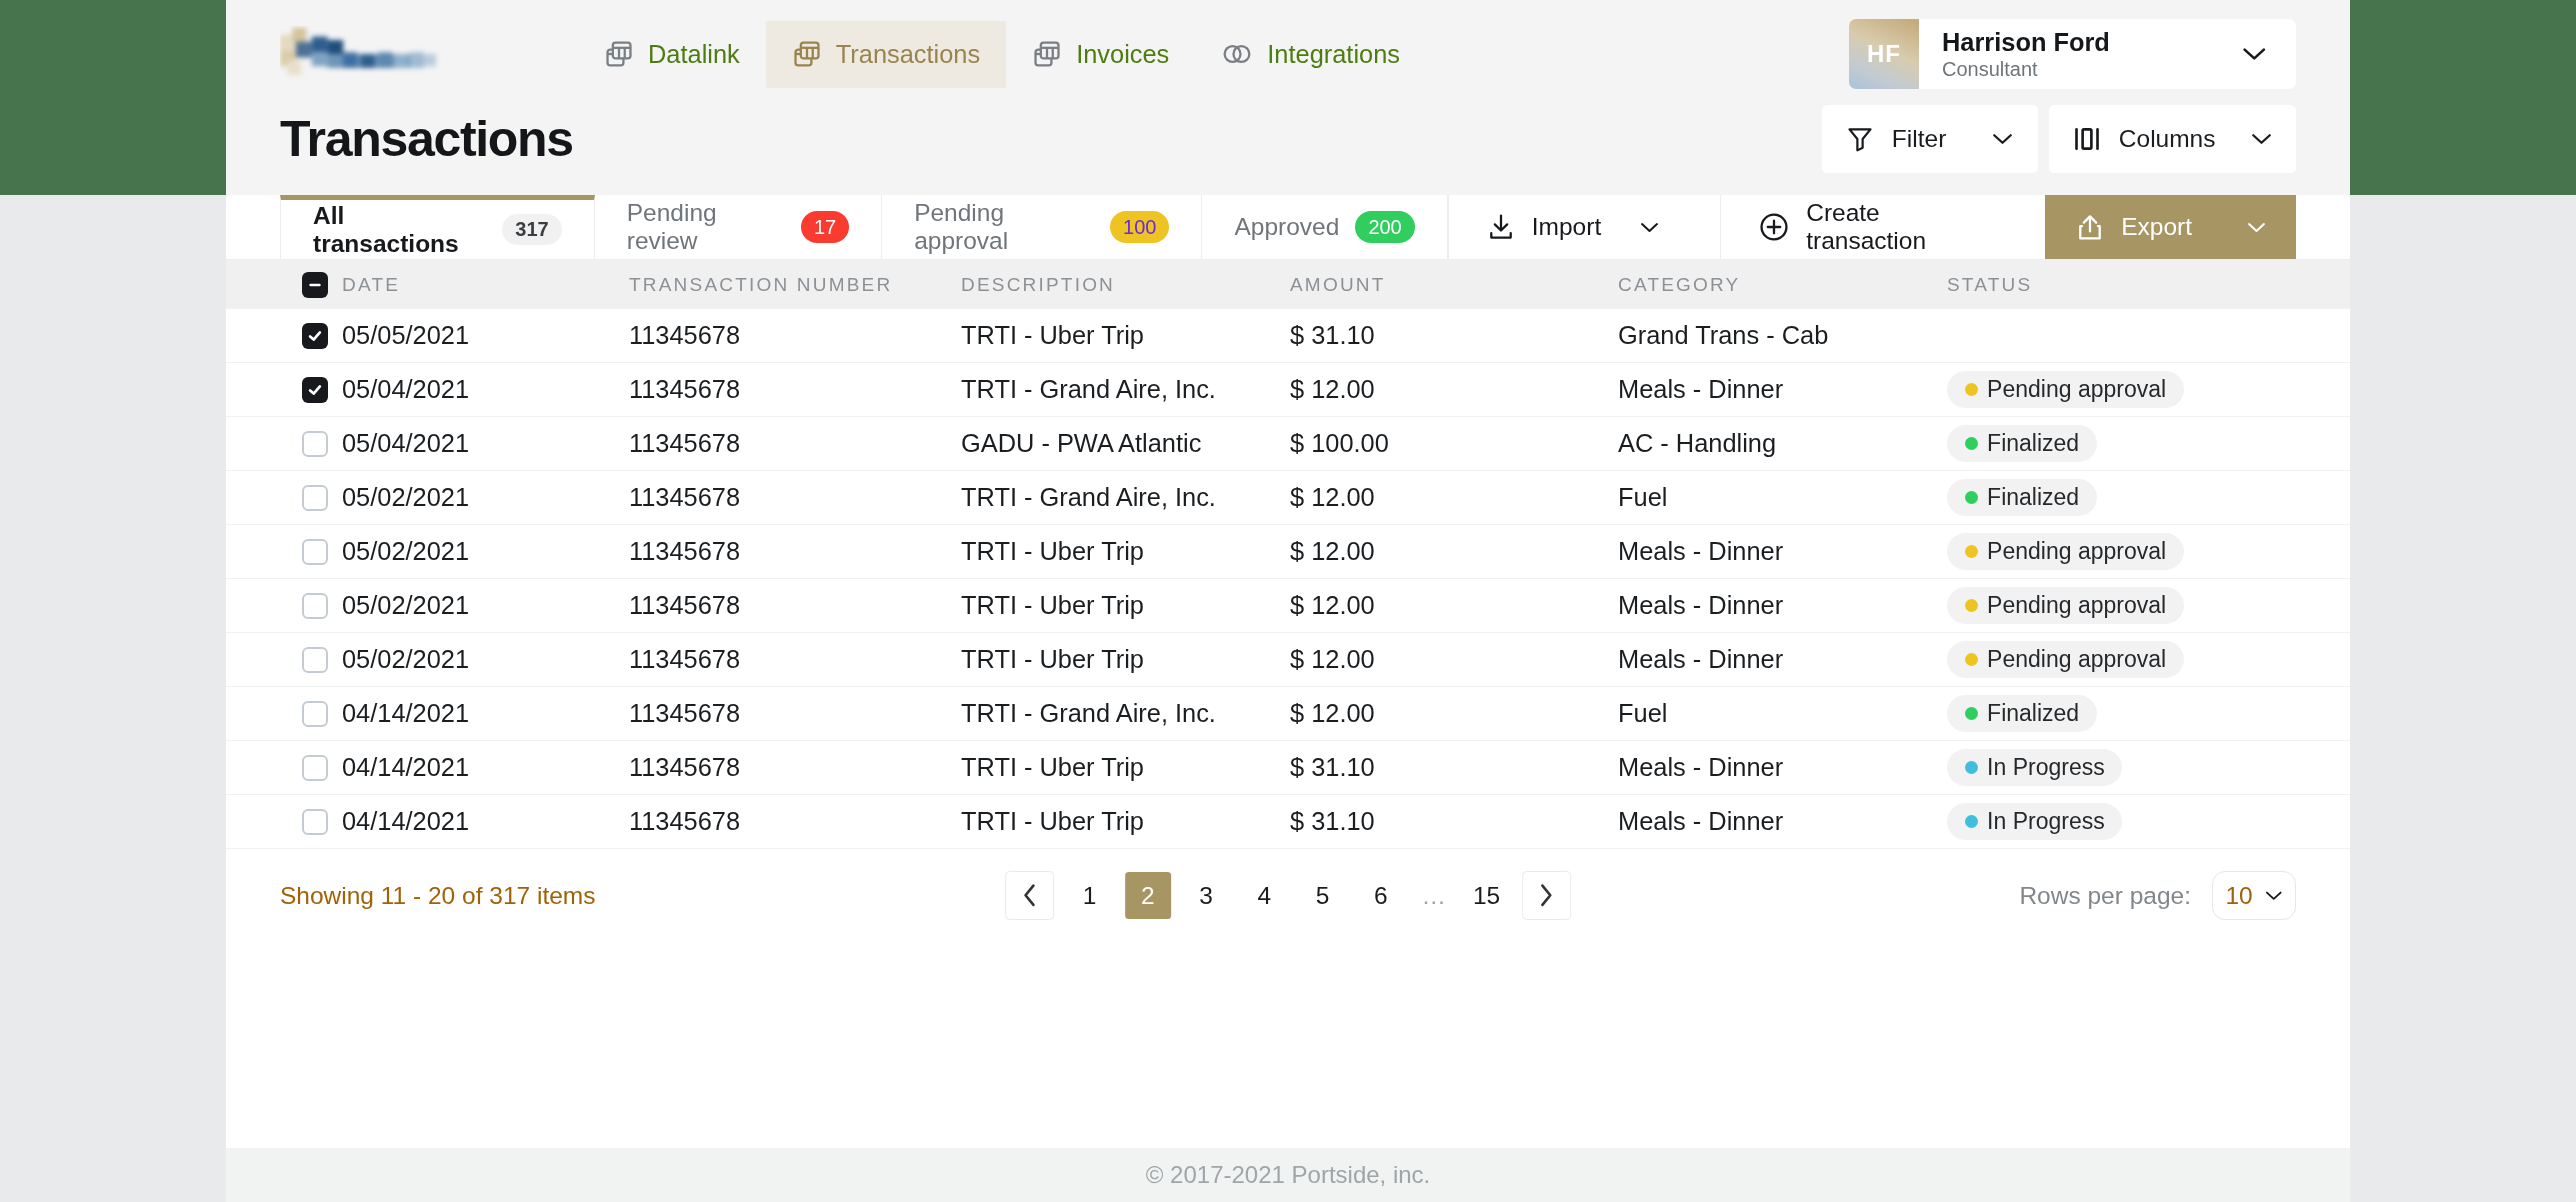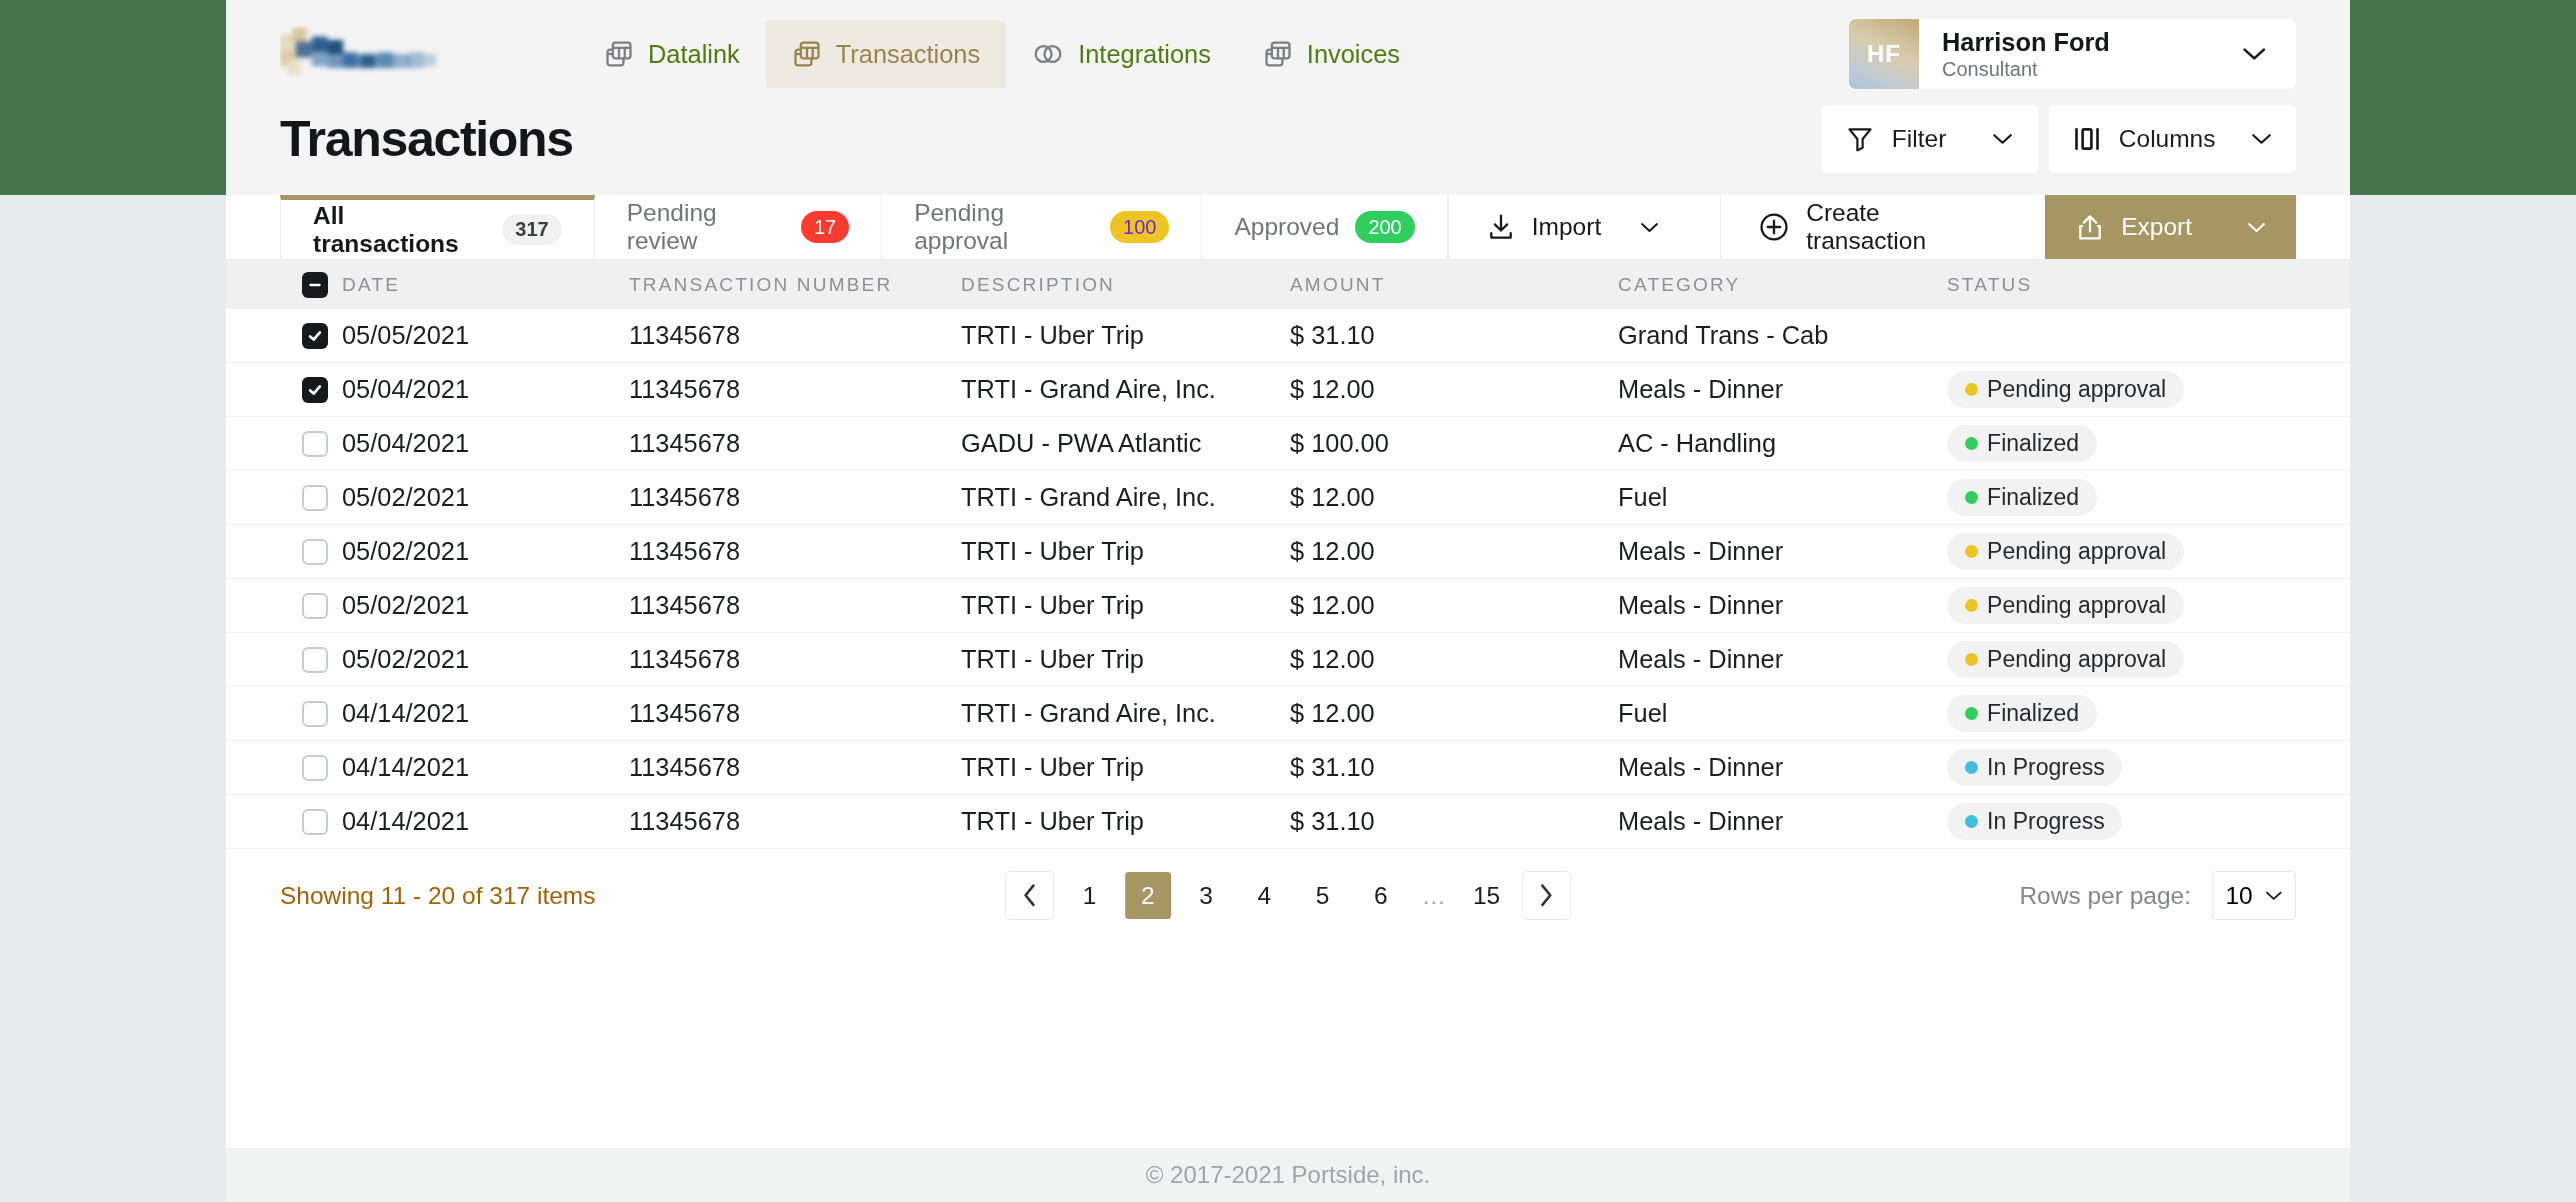--- a/index.html
+++ b/index.html
@@ -77,21 +77,21 @@
   
   .pagination-row { height:93px; display:flex; align-items:center; padding:0 54px; }
   .showing { font-size:24.5px; color:#a16207; }
   .pager { position:absolute; left:50%; transform:translateX(-50%); display:flex; align-items:center; gap:12.3px; }
   .page-btn { width:49px; height:49px; background:#FFFFFF; border:1.8px solid #E9EAEB; border-radius:4.4px; display:flex; align-items:center; justify-content:center; cursor:pointer; }
   .page-num { min-width:46px; height:47px; display:flex; align-items:center; justify-content:center; font-size:24.5px; color:#1A1D20; cursor:pointer; border-radius:3.5px; }
   .page-num.active { background:#A89564; color:#FFFFFF; }
   .page-num.dots { color:#9DA2A6; cursor:default; min-width:35px; }
   .rows-per-page { margin-left:auto; display:flex; align-items:center; gap:21px; }
   .rpp-label { font-size:24.5px; color:#82878C; }
-  .rpp-select { width:84px; height:49px; background:#FFFFFF; border:1.8px solid #E5E6E8; border-radius:4px; display:flex; align-items:center; justify-content:center; gap:12.3px; font-size:24.5px; color:#000000; cursor:pointer; }
+  .rpp-select { width:84px; height:49px; background:#FFFFFF; border:1.8px solid #E5E6E8; border-radius:13px; display:flex; align-items:center; justify-content:center; gap:12.3px; font-size:24.5px; color:#a16207; cursor:pointer; }
 
   
   .footer { background:#F1F2F2; height:54px; display:flex; align-items:center; justify-content:center; font-size:24px; color:#A0A5A9; }
 
   svg { display:block; }
 </style>
 </head>
 <body>
 
 <div class="top-band"></div>
@@ -142,39 +142,39 @@
                 <line x1="17" y1="10" x2="17" y2="22" stroke-width="2.6"></line>
                 <line x1="23.5" y1="10" x2="23.5" y2="22" stroke-width="2.6"></line>
                 <path d="M10 12 H7 A3 3 0 0 0 4 15 V27 A3 3 0 0 0 7 30 H19 A3 3 0 0 0 22 27 V22" stroke-width="2.6"></path>
                 <line x1="4" y1="17" x2="10" y2="17" stroke-width="2.6"></line>
               </svg>
             </span>
             <span>Transactions</span>
           </div>
           <div class="nav-item">
             <span>
-              <svg width="32" height="30" viewBox="0 0 36 34" fill="none">
-                <circle cx="13" cy="17" r="9" stroke-width="2.6"></circle>
-                <circle cx="23" cy="17" r="9" stroke-width="2.6"></circle>
-              </svg>
-            </span>
-            <span>Integrations</span>
-          </div>
-          <div class="nav-item">
-            <span>
               <svg width="30" height="30" viewBox="0 0 34 34" fill="none">
                 <rect x="10" y="4" width="20" height="18" rx="3" stroke-width="2.6"></rect>
                 <line x1="10" y1="10" x2="30" y2="10" stroke-width="2.6"></line>
                 <line x1="17" y1="10" x2="17" y2="22" stroke-width="2.6"></line>
                 <line x1="23.5" y1="10" x2="23.5" y2="22" stroke-width="2.6"></line>
                 <path d="M10 12 H7 A3 3 0 0 0 4 15 V27 A3 3 0 0 0 7 30 H19 A3 3 0 0 0 22 27 V22" stroke-width="2.6"></path>
                 <line x1="4" y1="17" x2="10" y2="17" stroke-width="2.6"></line>
               </svg>
             </span>
             <span>Invoices</span>
+          </div>
+          <div class="nav-item">
+            <span>
+              <svg width="32" height="30" viewBox="0 0 36 34" fill="none">
+                <circle cx="13" cy="17" r="9" stroke-width="2.6"></circle>
+                <circle cx="23" cy="17" r="9" stroke-width="2.6"></circle>
+              </svg>
+            </span>
+            <span>Integrations</span>
           </div>
         </div>
 
       <div class="spacer"></div>
 
       <div class="profile-card">
         <div class="avatar">HF</div>
         <div class="profile-text">
           <div class="profile-name">Harrison Ford</div>
           <div class="profile-role">Consultant</div>

